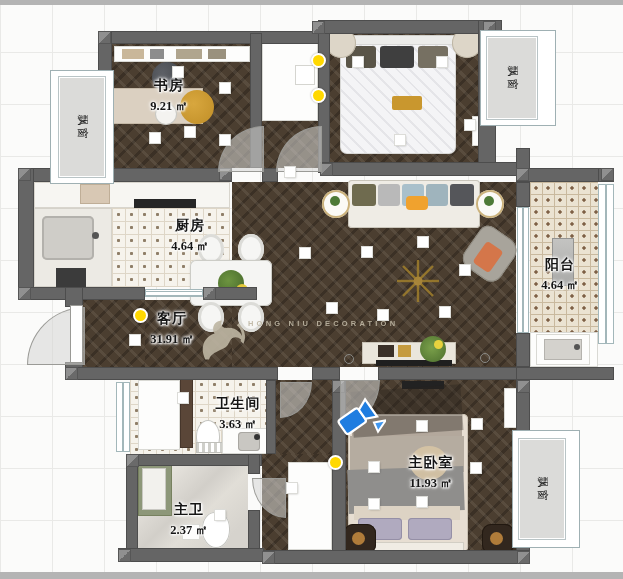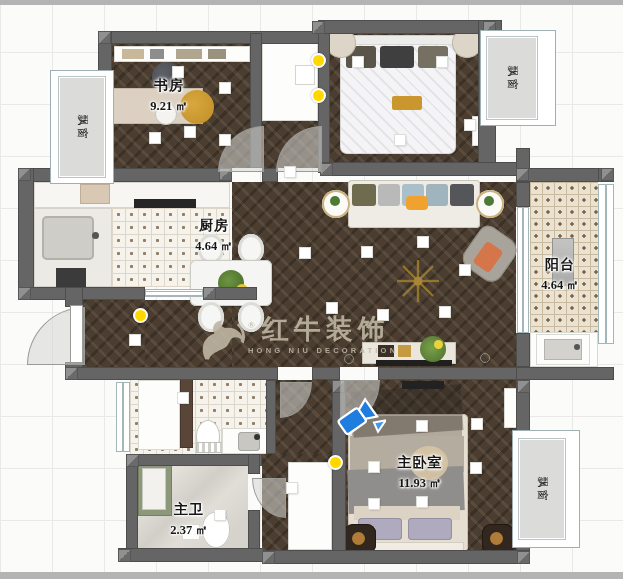--- a/index.html
+++ b/index.html
@@ -306,40 +306,47 @@
       <rect x="7" y="14" width="24" height="17" rx="3" fill="#1f7de0" stroke="#fff" stroke-width="2.2"></rect>
       <polygon points="31,17 42,12 42,33 31,28" fill="#1f7de0" stroke="#fff" stroke-width="2.2"></polygon>
       <polygon points="36,36 47,41 34,46" fill="#3f97f0" stroke="#fff" stroke-width="2"></polygon>
     </g>
   </svg>
 
   <div class="rl" style="left:169px;top:96px;">
     <div class="rn">书房</div>
     <div class="ra">9.21 ㎡</div>
   </div>
-  <div class="rl" style="left:190px;top:236px;margin-left:24px;">
+  <div class="rl" style="left:190px;top:236px;">
     <div class="rn">厨房</div>
     <div class="ra">4.64 ㎡</div>
+  </div>
+  <div class="rl" style="left:172px;top:329px;">
+    <div class="rn">客厅</div>
+    <div class="ra">31.91 ㎡</div>
   </div>
   <div class="rl" style="left:560px;top:275px;">
     <div class="rn">阳台</div>
     <div class="ra">4.64 ㎡</div>
   </div>
+  <div class="rl" style="left:238px;top:414px;">
+    <div class="rn">卫生间</div>
+    <div class="ra">3.63 ㎡</div>
+  </div>
   <div class="rl" style="left:189px;top:520px;">
     <div class="rn">主卫</div>
     <div class="ra">2.37 ㎡</div>
   </div>
-  <div class="rl" style="left:420px;top:473px;">
+  <div class="rl" style="left:431px;top:473px;">
     <div class="rn">主卧室</div>
     <div class="ra">11.93 ㎡</div>
   </div>
 
   <div class="wm">
     <svg width="52" height="48" viewBox="0 0 56 50">
       <path d="M10 46 C4 34 8 22 20 18 C16 12 20 4 28 4 C26 9 28 12 33 12 C44 11 52 19 51 29 C50 24 44 20 39 23 C35 26 36 31 30 34 C22 38 16 40 14 46 Z" fill="#beb6a3"></path>
       <path d="M46 7 C52 13 55 21 51 29 L48 26 C51 20 49 13 44 9 Z" fill="#beb6a3"></path>
     </svg>
     <div class="wm-txt">
-      <div class="wm-cn"><span class="wm-r">®</span><span>红牛装饰</span></div>
       <div class="wm-en">HONG NIU DECORATION</div>
     </div>
   </div>
 </div>
 
 </body></html>

